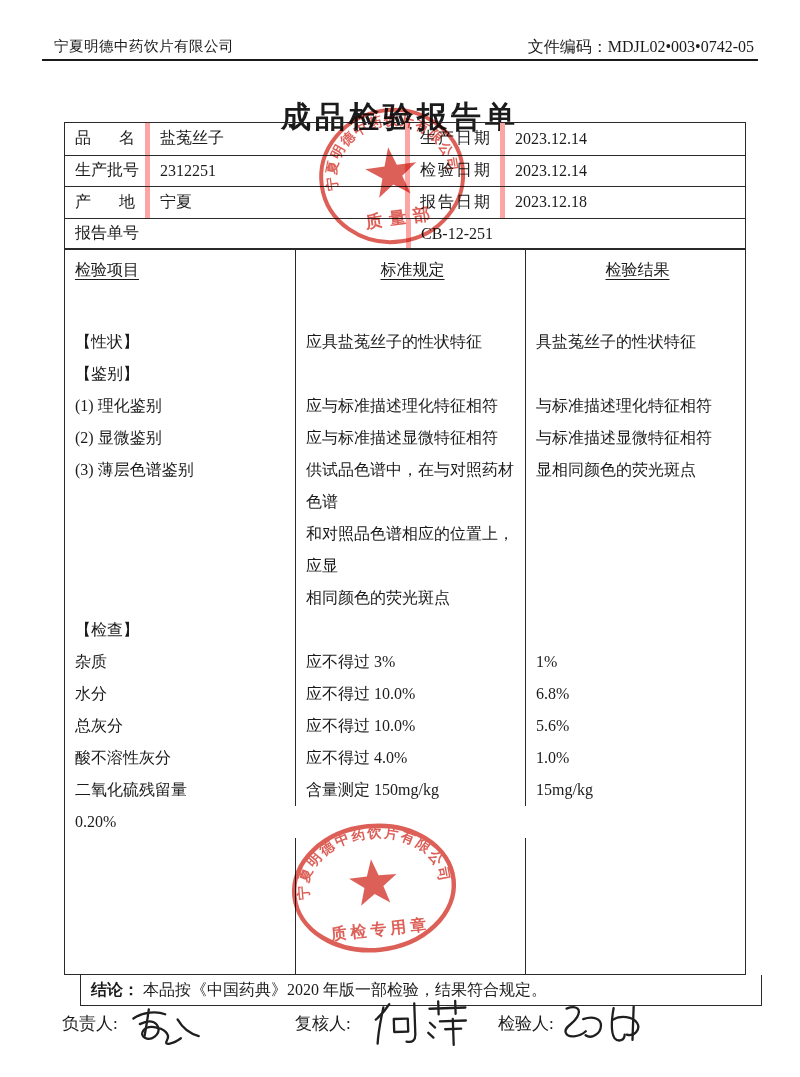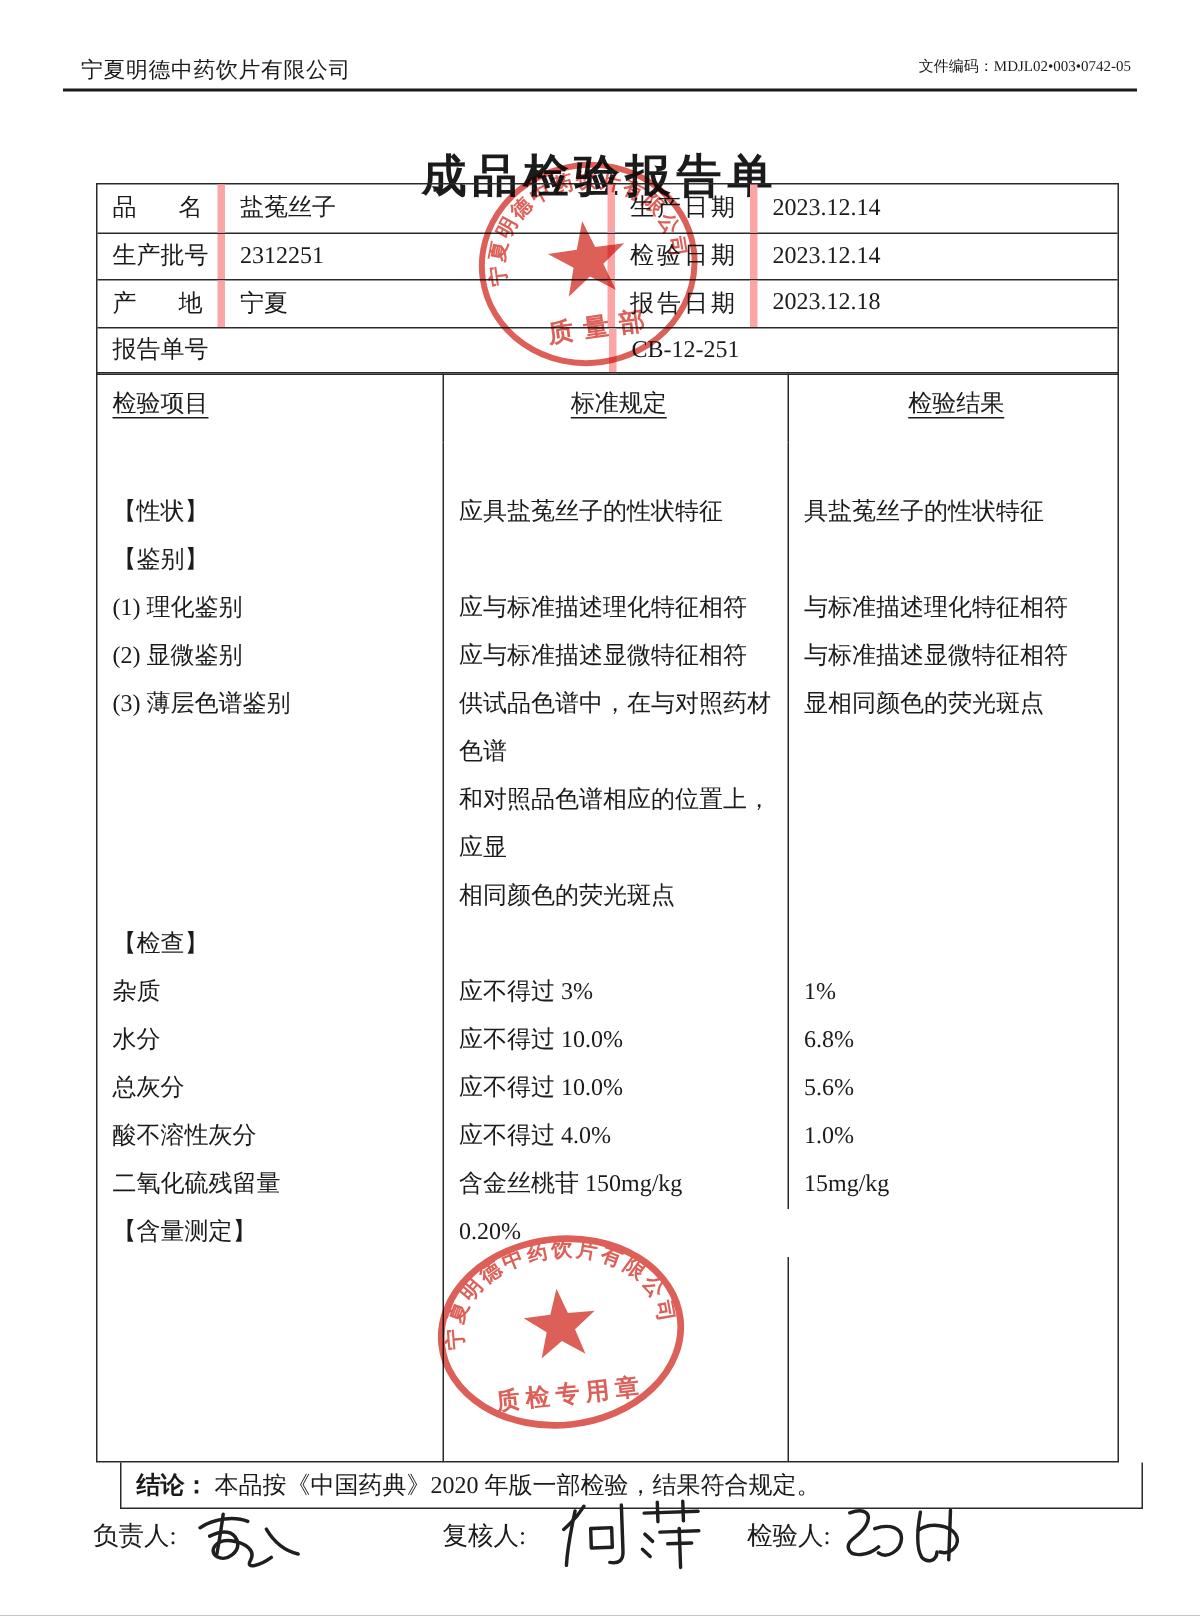--- a/index.html
+++ b/index.html
@@ -4,21 +4,21 @@
 <style>
   * { margin:0; padding:0; box-sizing:border-box; }
   html,body { background:#9a9a9a; }
   .page {
     position:relative; width:800px; height:1077px; background:#ffffff;
     margin:0 auto; overflow:hidden;
     font-family:"Liberation Serif","DejaVu Serif",serif; color:#1b1b1b;
   }
   
   .hdr-company { position:absolute; left:54px; top:37px; font-size:14.5px; letter-spacing:.5px; }
-  .hdr-code    { position:absolute; right:46px; top:37px; font-size:10px; }
+  .hdr-code    { position:absolute; right:46px; top:37px; font-size:16px; }
   .hdr-rule    { position:absolute; left:42px; right:42px; top:59px; border-top:2px solid #1a1a1a; }
   .doc-title   {
     position:absolute; left:0; right:0; top:68px; text-align:center;
     font-size:30px; font-weight:bold; letter-spacing:4px;
     font-family:"Liberation Sans","DejaVu Sans",sans-serif;
     margin-top:29px;
   }
   
   .info-table { position:absolute; left:64px; top:122px; width:682px; border:1px solid #2a2a2a; font-size:16px; }
   .info-row { display:grid; grid-template-columns:80px 260px 95px 245px; height:31.5px; border-top:1px solid #2a2a2a; }
@@ -189,25 +189,24 @@
       <div class="tcell">应不得过 10.0%</div>
       <div class="tcell">5.6%</div>
     </div>
     <div class="trow">
       <div class="tcell">酸不溶性灰分</div>
       <div class="tcell">应不得过 4.0%</div>
       <div class="tcell">1.0%</div>
     </div>
     <div class="trow">
       <div class="tcell">二氧化硫残留量</div>
-      <div class="tcell">含金丝桃苷 150mg/kg</div>
+      <div class="tcell">含量测定 150mg/kg</div>
       <div class="tcell">15mg/kg</div>
     </div>
     <div class="trow">
-      <div class="tcell">【含量测定】</div>
       <div class="tcell">0.20%</div>
     </div>
 
     <div class="trow filler-row">
       <div class="tcell"></div>
         <div class="tcell"></div>
         <div class="tcell"></div>
     </div>
   </div>
 

